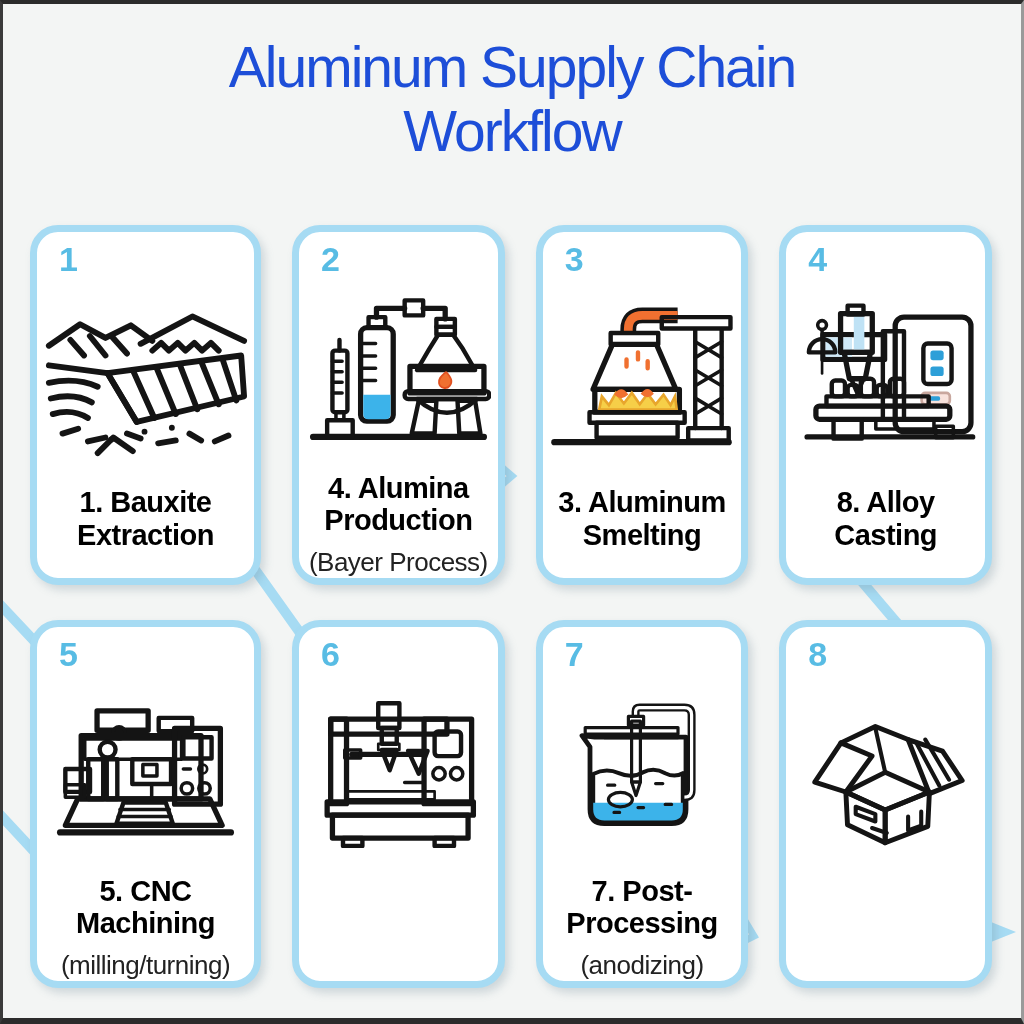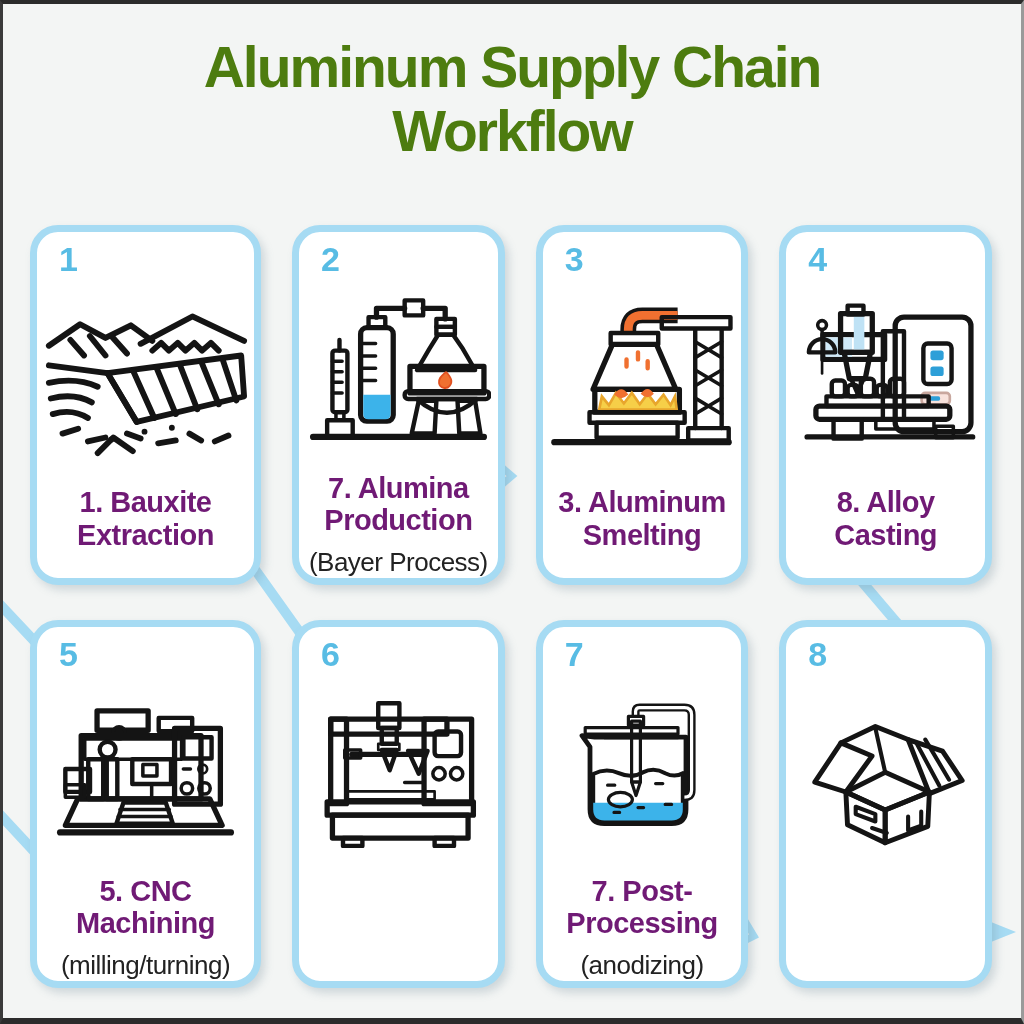--- a/index.html
+++ b/index.html
@@ -9,22 +9,22 @@
     font-family:"Liberation Sans","DejaVu Sans",sans-serif;
   }
   .frame{
     position:absolute;inset:0;pointer-events:none;z-index:5;
     border-top:4px solid #2b2b2b;border-bottom:6px solid #2b2b2b;
     border-left:3px solid #3a3a3a;border-right:3px solid #9a9a9a;
   }
   .title{
     position:absolute;top:36px;left:0;width:100%;
     text-align:center;z-index:2;
-    font-weight:bold;font-size:57px;line-height:1.12;
-    letter-spacing:-2px;color:#4d7c0f;
+    font-weight:normal;font-size:57px;line-height:1.12;
+    letter-spacing:-2px;color:#1d4ed8;
   }
   .connectors{position:absolute;inset:0;z-index:0;}
   .cards{
     position:absolute;top:225px;left:30px;right:32px;z-index:1;
     display:grid;grid-template-columns:repeat(4,1fr);
     grid-template-rows:360px 368px;gap:35px 31px;
   }
   .card{
     position:relative;background:#ffffff;
     border:7px solid #a6dbf3;border-radius:28px;
@@ -35,21 +35,21 @@
   .card-num{
     position:absolute;top:10px;left:22px;
     font-weight:bold;font-size:34px;color:#58bce4;line-height:1;
   }
   .card-icon{
     height:208px;margin-top:32px;width:100%;
     display:flex;align-items:center;justify-content:center;
   }
   .card-caption{margin-top:4px;text-align:center;padding:0 4px;width:100%;}
   .card-title{
-    font-weight:bold;font-size:29px;line-height:1.13;color:#701a75;
+    font-weight:bold;font-size:29px;line-height:1.13;color:#000000;
     letter-spacing:-0.5px;
   }
   .card-subtitle{
     font-weight:normal;font-size:26px;line-height:1.15;color:#222;
     letter-spacing:-0.5px;margin-top:11px;
   }
   svg{display:block;}
   .ink{stroke:#141414;stroke-linecap:round;stroke-linejoin:round;fill:none;}
 </style>
 </head>
@@ -139,21 +139,21 @@
         <path d="M150 44 L140 60 L126 84 H192 L178 60 L167 44 Z" fill="#fff" class="ink" stroke-width="5"></path>
         <rect x="118" y="80" width="84" height="30" fill="#fff" class="ink" stroke-width="6"></rect>
         <path d="M159 86 c6 7 8 11 4 16 c-3 4 -11 3 -12 -3 c-1 -6 4 -9 8 -13" fill="#f07030" stroke="#e05020" stroke-width="2"></path>
         <path d="M128 119 L120 156 H146 L148 119 Z" fill="#3cb3ea" class="ink" stroke-width="5"></path>
         <path d="M172 119 L174 156 H198 L192 119 Z" fill="#3cb3ea" class="ink" stroke-width="5"></path>
         <path d="M126 117 Q160 148 194 117 Z" fill="#f0a43c" class="ink" stroke-width="5"></path>
         <rect x="112" y="108" width="96" height="9" rx="4" fill="#fff" class="ink" stroke-width="5"></rect>
       </svg>
     </div>
     <div class="card-caption">
-      <div class="card-title">7. Alumina Production</div>
+      <div class="card-title">4. Alumina Production</div>
       <div class="card-subtitle">(Bayer Process)</div>
     </div>
   </div>
 
   <div class="card">
     <div class="card-num">3</div>
     <div class="card-icon">
       <svg width="185" viewBox="0 0 210 170">
         <path class="ink" stroke-width="7" d="M6 158 H204"></path>
         <path class="ink" stroke-width="5" d="M166 30 V142 M196 30 V142"></path>

